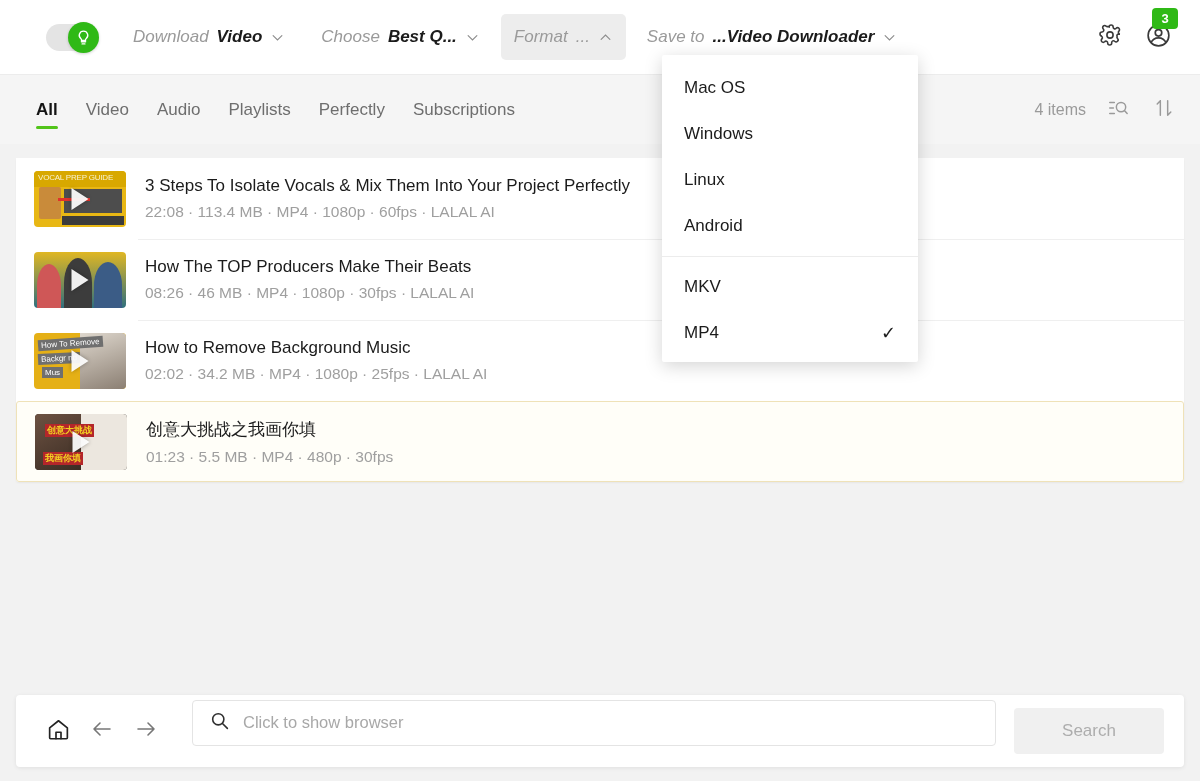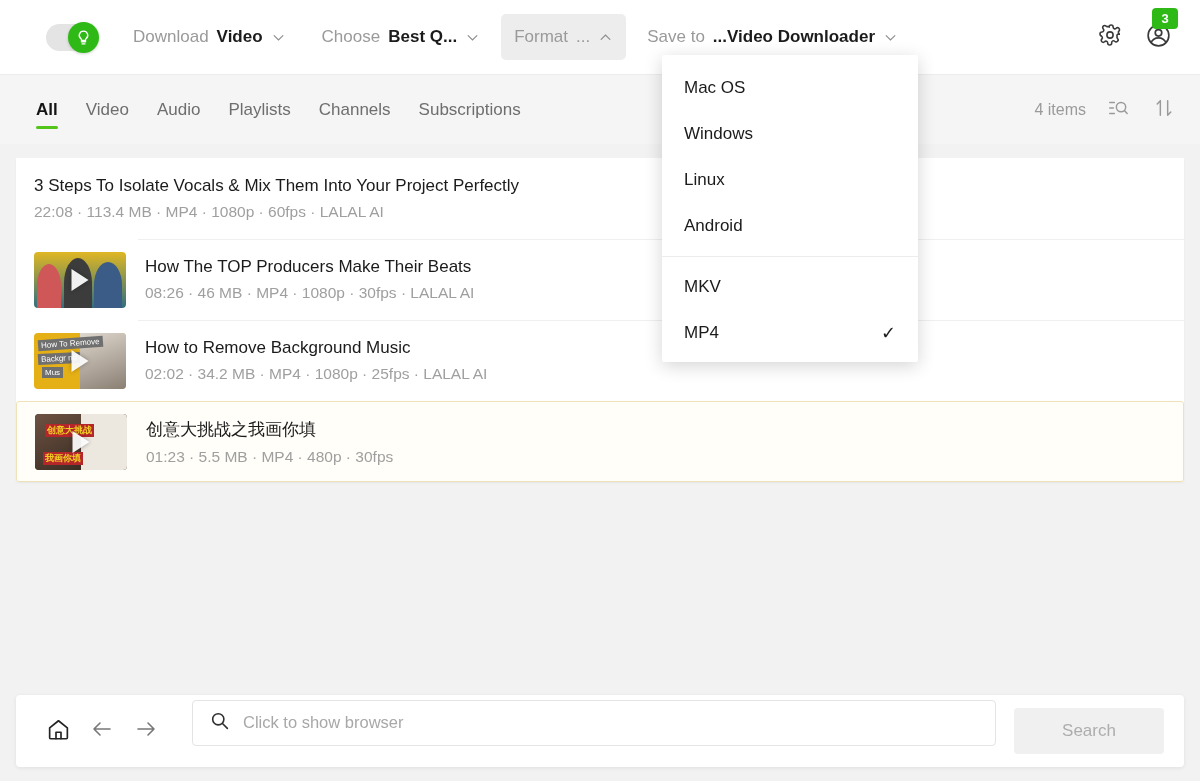--- a/index.html
+++ b/index.html
@@ -38,21 +38,21 @@
     position: absolute; top: -2px; right: -1px;
     width: 31px; height: 31px; border-radius: 50%;
     background: #2fb916;
     display: flex; align-items: center; justify-content: center;
     box-shadow: 0 1px 3px rgba(0,0,0,.18);
   }
 
   .ctrl {
     display: flex; align-items: center; gap: 8px;
     height: 46px; padding: 0 13px; border-radius: 5px;
-    cursor: pointer; white-space: nowrap; flex: none;
+    cursor: pointer; white-space: nowrap; flex: none; font-style: italic;
   }
   .ctrl .lbl  { font-size: 17px; color: #9a9a9a; }
   .ctrl .val  { font-size: 17px; color: #1b1b1b; font-weight: 600; }
   .ctrl.active { background: #ededed; }
   .ctrl.active .val { color: #9a9a9a; font-weight: 400; }
   .ctrl .caret { color: #8c8c8c; display: flex; align-items: center; }
 
   .ctrl-download { margin-left: 22px; }
   .ctrl-choose   { margin-left: 10px; }
   .ctrl-format   { margin-left: 8px; }
@@ -289,21 +289,21 @@
       </span>
       <span class="badge">3</span>
     </div>
   </div>
 
   <div class="tabstrip">
     <div class="tab active">All</div>
     <div class="tab">Video</div>
     <div class="tab">Audio</div>
     <div class="tab">Playlists</div>
-    <div class="tab">Channels</div>
+    <div class="tab">Perfectly</div>
     <div class="tab">Subscriptions</div>
 
     <div class="meta-right">
       <span class="items-count">4 items</span>
       <span class="icon-btn">
         <span>
           <svg width="22" height="22" viewBox="0 0 24 24" fill="none" stroke="#9a9a9a" stroke-width="1.6" stroke-linecap="round">
             <path d="M3 6h5M3 12h4M3 18h5"></path>
             <circle cx="15.3" cy="11" r="5.1"></circle>
             <path d="M19.2 14.9L22 18"></path>
@@ -318,20 +318,29 @@
           </svg>
         </span>
       </span>
     </div>
   </div>
 
   <div class="list-card">
 
     <div class="row">
       <div class="sep"></div>
+      <div class="thumb t1">
+        <div class="bar1"></div>
+          <div class="hd">VOCAL PREP GUIDE</div>
+        <div class="p"></div>
+          <div class="scr"></div>
+          <div class="arrow"></div>
+          <div class="strip"></div>
+        <div class="play"></div>
+      </div>
       <div class="row-text">
         <div class="row-title">3 Steps To Isolate Vocals &amp; Mix Them Into Your Project Perfectly</div>
         <div class="row-sub">22:08 · 113.4 MB · MP4 · 1080p · 60fps · LALAL AI</div>
       </div>
     </div>
 
     <div class="row">
       <div class="sep"></div>
       <div class="thumb t2">
         <div class="f1"></div>

